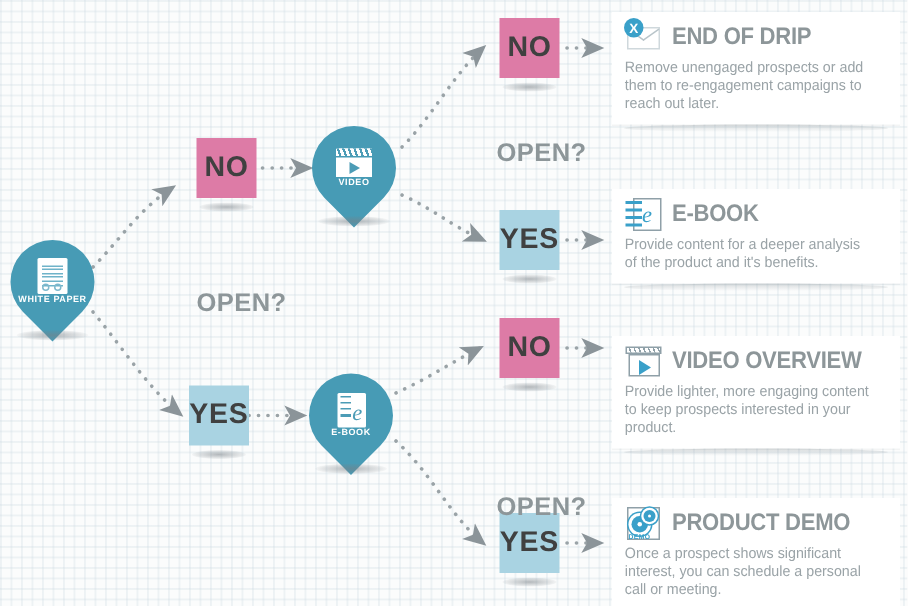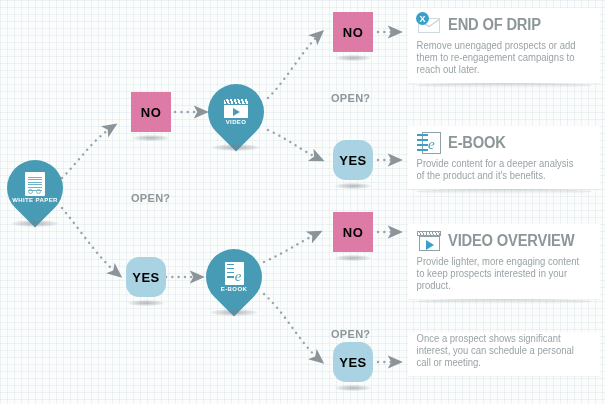--- a/index.html
+++ b/index.html
@@ -61,29 +61,29 @@
 
   
   .g-ebook{width:19px;height:23px;background:#fff;position:relative;border-radius:1px;}
   .g-ebook .rings{position:absolute;left:2px;top:2px;}
   .g-ebook .rings i{display:block;width:7px;height:1.6px;background:#4c9cb6;margin-bottom:2.6px;}
   .g-ebook .e{position:absolute;right:2px;bottom:1px;font-size:15px;font-style:italic;
      color:#4c9cb6;font-family:"Liberation Serif",serif;line-height:15px;}
 
   
   .chip{position:absolute;width:40px;height:40px;display:flex;align-items:center;justify-content:center;
-        font-size:13px;font-weight:bold;color:#000000;letter-spacing:.5px;}
+        font-size:19px;font-weight:bold;color:#404040;letter-spacing:.5px;}
   .chip.no{background:#dd7ba6;}
-  .chip.yes{background:#a9d3e2;border-radius:13px;}
+  .chip.yes{background:#a9d3e2;}
   .chip .chipshadow{position:absolute;left:2px;top:43px;width:36px;height:6px;
     background:radial-gradient(ellipse at center, rgba(120,128,134,.55) 0%, rgba(120,128,134,.16) 58%, rgba(120,128,134,0) 78%);
     border-radius:50%;}
 
   
-  .openq{position:absolute;font-size:11px;font-weight:bold;color:#8d9699;letter-spacing:.3px;}
+  .openq{position:absolute;font-size:17px;font-weight:bold;color:#8d9699;letter-spacing:.3px;}
 
   
   .card{position:absolute;left:408px;width:192px;background:#ffffff;
         box-shadow:0 1px 0 rgba(0,0,0,.03);}
   .card .cardshadow{position:absolute;left:8px;bottom:-5px;width:176px;height:5px;
         background:linear-gradient(to bottom, rgba(130,140,146,.30), rgba(130,140,146,0));border-radius:50%;}
   .card .head{display:flex;align-items:center;gap:6px;padding:4px 8px 1px 8px;}
   .card .title{font-size:16px;font-weight:bold;color:#8d9699;letter-spacing:-.2px;
         font-family:"Liberation Sans Narrow","Liberation Sans",sans-serif;transform:scaleX(.92);transform-origin:left center;white-space:nowrap;}
   .card .desc{font-size:10px;color:#9aa3a7;line-height:12px;padding:1px 9px 7px 9px;
@@ -276,17 +276,26 @@
           <span class="bod"></span>
           <span class="tri"></span>
       </div>
       <div class="title">VIDEO OVERVIEW</div>
     </div>
     <div class="desc">Provide lighter, more engaging content to keep prospects interested in your product.</div>
     <span class="cardshadow"></span>
   </div>
 
   <div class="card" style="top:332px;">
+    <div class="head">
+      <div class="ci i-demo">
+        <span class="bx"></span>
+        <span class="gear1"></span>
+        <span class="gear2"></span>
+        <span class="lbl">DEMO</span>
+      </div>
+      <div class="title">PRODUCT DEMO</div>
+    </div>
     <div class="desc">Once a prospect shows significant interest, you can schedule a personal call or meeting.</div>
 
   </div>
 
 </div>
 
 </body></html>

